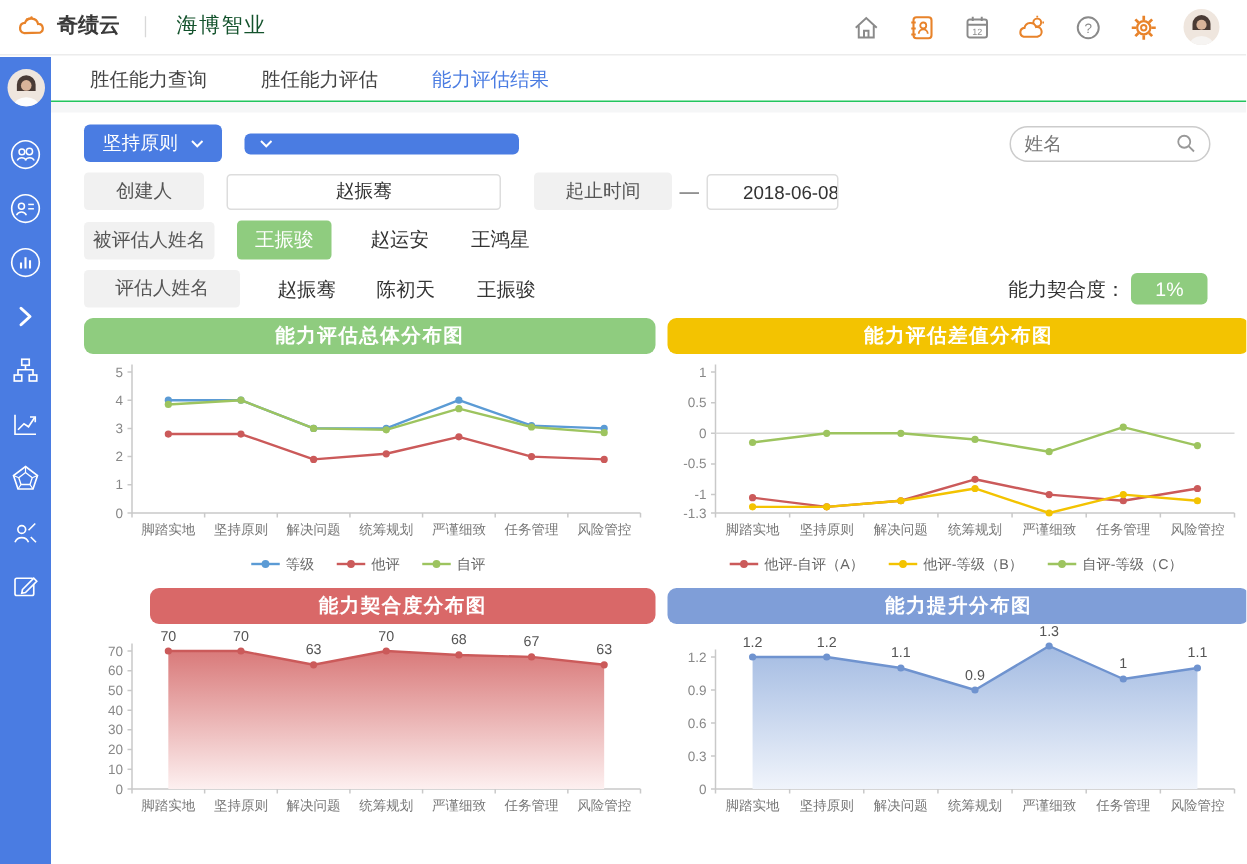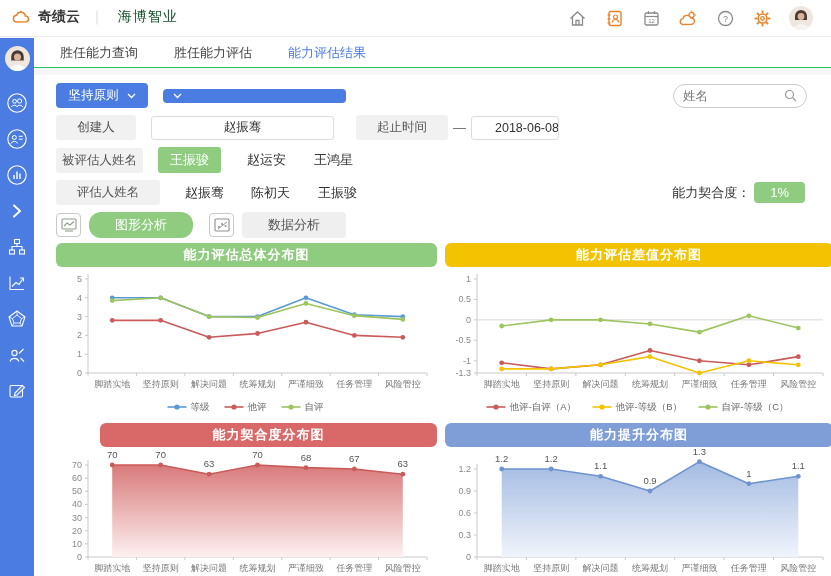--- a/index.html
+++ b/index.html
@@ -275,40 +275,20 @@
         <span class="chip" style="width:104px;">评估人姓名</span>
         <span class="name-plain" style="margin-left:25px;">赵振骞</span>
         <span class="name-plain" style="margin-left:27px;">陈初天</span>
         <span class="name-plain" style="margin-left:28px;">王振骏</span>
         <div class="fit-wrap">
           <span class="fit-label">能力契合度：</span>
           <span class="badge">1%</span>
         </div>
       </div>
 
-      <div class="frow" style="margin-bottom:5px;">
-        <span class="icon-box">
-          <svg width="16" height="14" viewBox="0 0 16 14">
-            <rect x="1" y="1" width="14" height="10" rx="1" fill="none" stroke="#8aa08a" stroke-width="1.1"></rect>
-            <polyline points="3,8 6,5 9,7 13,3.5" fill="none" stroke="#8aa08a" stroke-width="1.1"></polyline>
-            <line x1="4" y1="13" x2="12" y2="13" stroke="#8aa08a" stroke-width="1.1"></line>
-          </svg>
-        </span>
-        <span class="view-btn view-active" style="margin-left:8px;">图形分析</span>
-        <span class="icon-box" style="margin-left:16px;">
-          <svg width="16" height="14" viewBox="0 0 16 14">
-            <rect x="1" y="1" width="14" height="12" rx="1" fill="none" stroke="#8f8f8f" stroke-width="1.1"></rect>
-            <circle cx="5" cy="9" r="1" fill="#8f8f8f"></circle>
-              <circle cx="8" cy="6" r="1" fill="#8f8f8f"></circle>
-            <circle cx="11.5" cy="8" r="1" fill="#8f8f8f"></circle>
-            <line x1="4" y1="11" x2="13" y2="4" stroke="#8f8f8f" stroke-width="1"></line>
-          </svg>
-        </span>
-        <span class="view-btn view-idle" style="margin-left:8px;">数据分析</span>
-      </div>
 
       <div class="charts">
         <div class="chart-card">
           <div class="chart-header" style="background: rgb(143, 204, 127);">能力评估总体分布图</div>
           <svg width="381" height="150">
               <line x1="32" y1="7" x2="32" y2="106" stroke="#c9c9c9"></line>
               <line x1="29" y1="106" x2="32" y2="106" stroke="#c9c9c9"></line>
               <text x="26" y="109" text-anchor="end" font-size="9" fill="#888">0</text>
               <line x1="29" y1="87.2" x2="32" y2="87.2" stroke="#c9c9c9"></line>
               <text x="26" y="90.2" text-anchor="end" font-size="9" fill="#888">1</text>

